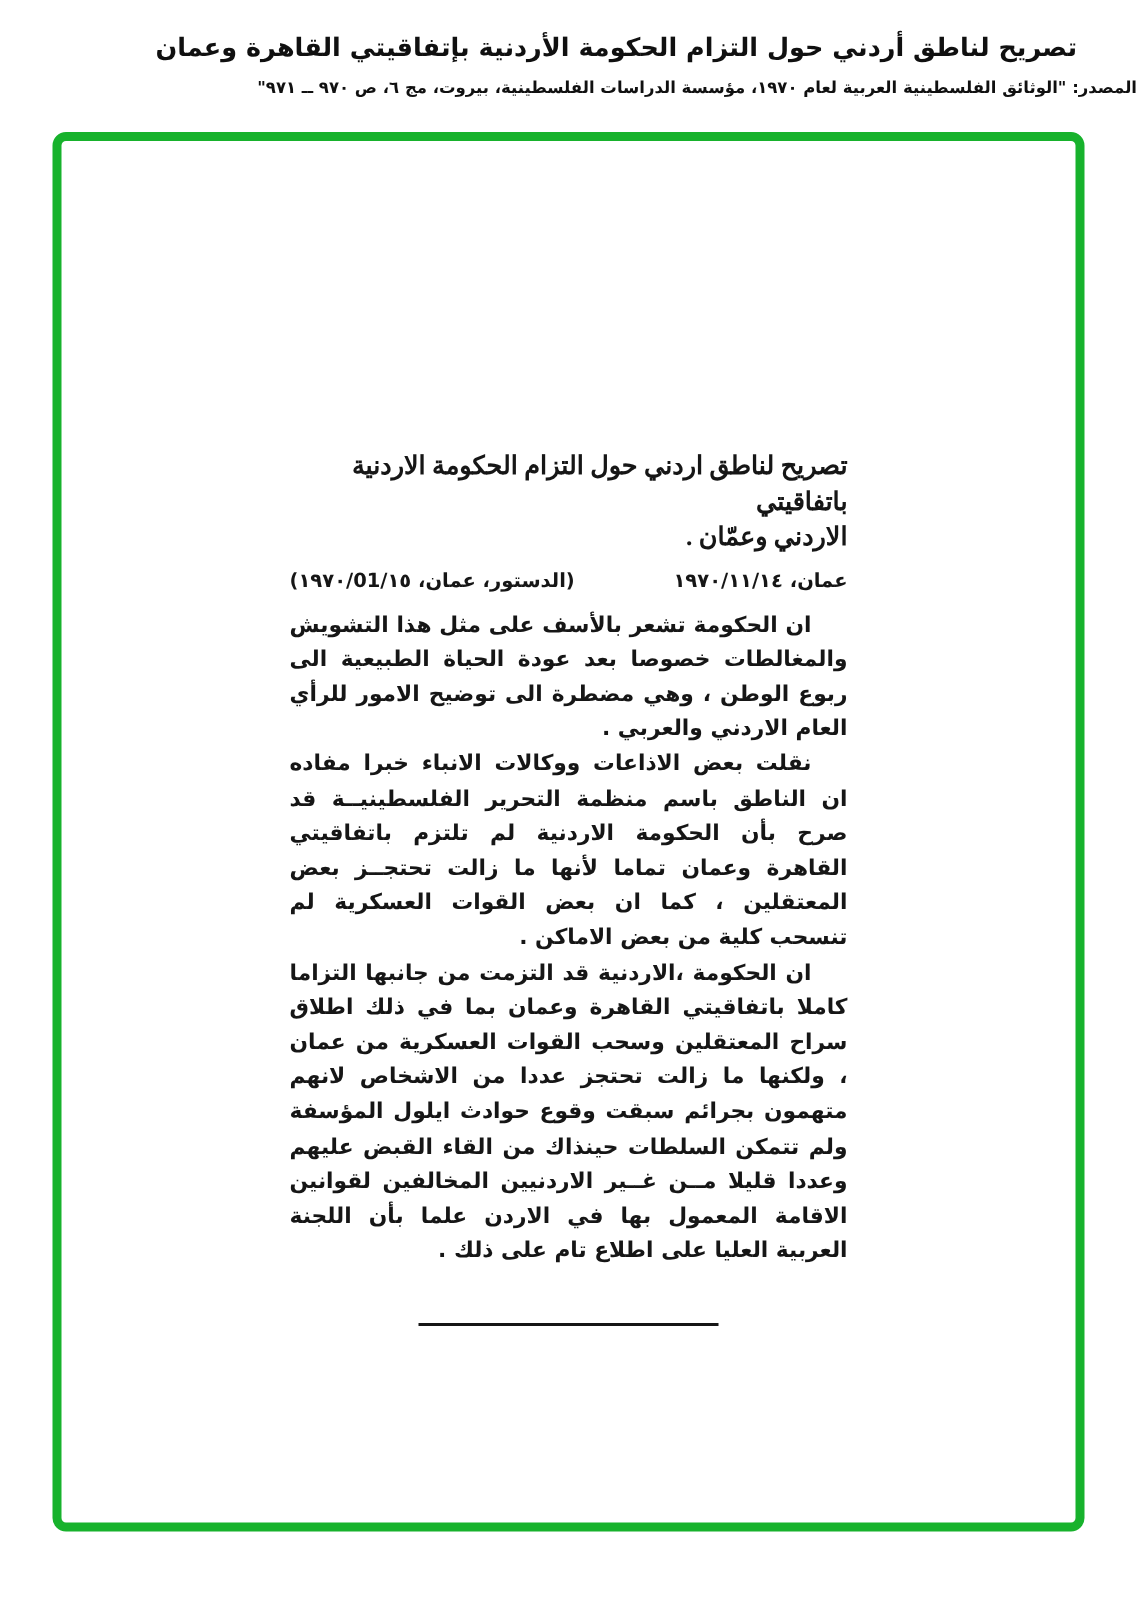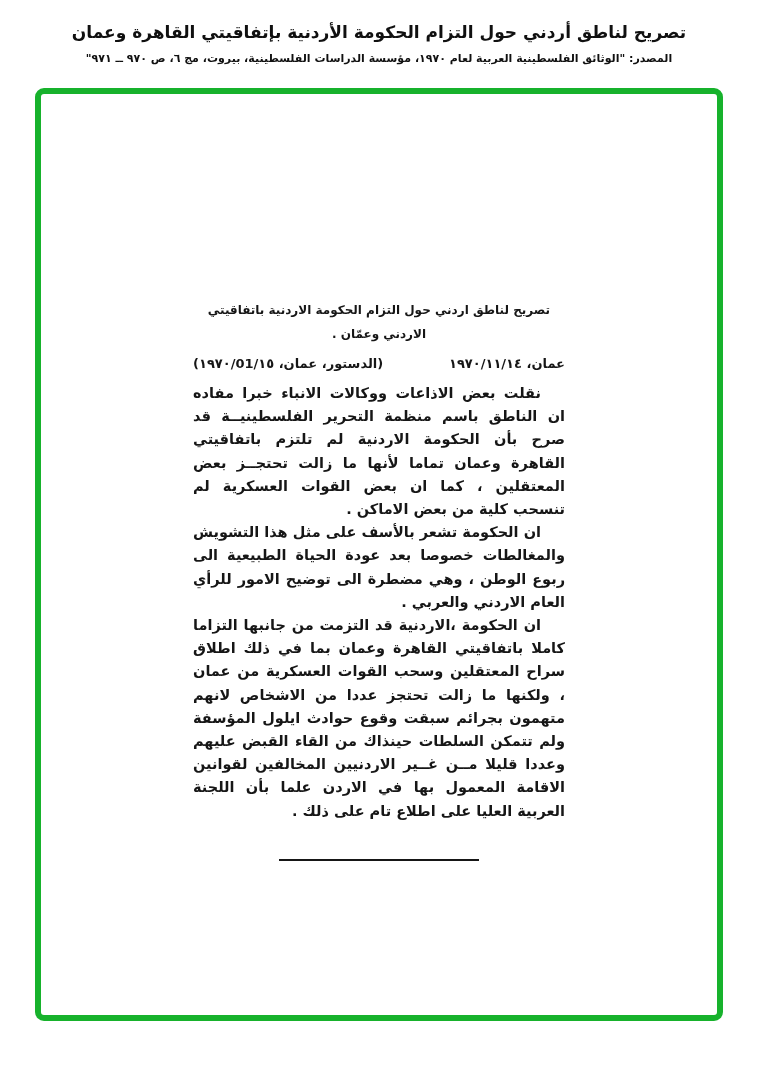--- a/index.html
+++ b/index.html
@@ -5,21 +5,21 @@
   * { box-sizing: border-box; }
   html, body {
     margin: 0; padding: 0;
     width: 758px; height: 1078px;
     background: #ffffff;
     font-family: "DejaVu Sans", sans-serif;
     overflow: hidden;
   }
   .top-header {
     padding-top: 21px;
-    text-align: center;
+    text-align: right;
     direction: rtl;
     color: #101010;
   }
   .top-title {
     font-size: 17px;
     font-weight: bold;
     line-height: 22px;
     padding: 0 40px;
   }
   .top-source {
@@ -42,24 +42,25 @@
   }
   .doc-content {
     direction: rtl;
     width: 372px;
     margin: 0 auto;
     padding-top: 205px;
     color: #161616;
     font-weight: bold;
   }
   .doc-title {
-    font-size: 12px;
+    font-size: 17px;
     line-height: 23.5px;
-    text-align: center;
+    text-align: right;
     margin: 0;
+    font-family: Liberation Serif, serif;
   }
   .dateline {
     display: flex;
     justify-content: space-between;
     align-items: baseline;
     font-size: 13px;
     margin-top: 10px;
   }
   .doc-body { margin-top: 11px; }
   .doc-body p {
@@ -93,22 +94,22 @@
         <span style="display:block">تصريح لناطق اردني حول التزام الحكومة الاردنية باتفاقيتي</span>
         <span style="display:block">الاردني وعمّان .</span>
       </h2>
 
       <div class="dateline">
         <span>عمان، ١٩٧٠/١١/١٤</span>
         <span>(الدستور، عمان، ١٩٧٠/01/١٥)</span>
       </div>
 
       <div class="doc-body">
+        <p>ان الحكومة تشعر بالأسف على مثل هذا التشويش والمغالطات خصوصا بعد عودة الحياة الطبيعية الى ربوع الوطن ، وهي مضطرة الى توضيح الامور للرأي العام الاردني والعربي .</p>
         <p>نقلت بعض الاذاعات ووكالات الانباء خبرا مفاده ان الناطق باسم منظمة التحرير الفلسطينيــة قد صرح بأن الحكومة الاردنية لم تلتزم باتفاقيتي القاهرة وعمان تماما لأنها ما زالت تحتجــز بعض المعتقلين ، كما ان بعض القوات العسكرية لم تنسحب كلية من بعض الاماكن .</p>
-        <p>ان الحكومة تشعر بالأسف على مثل هذا التشويش والمغالطات خصوصا بعد عودة الحياة الطبيعية الى ربوع الوطن ، وهي مضطرة الى توضيح الامور للرأي العام الاردني والعربي .</p>
         <p>ان الحكومة ،الاردنية قد التزمت من جانبها التزاما كاملا باتفاقيتي القاهرة وعمان بما في ذلك اطلاق سراح المعتقلين وسحب القوات العسكرية من عمان ، ولكنها ما زالت تحتجز عددا من الاشخاص لانهم متهمون بجرائم سبقت وقوع حوادث ايلول المؤسفة ولم تتمكن السلطات حينذاك من القاء القبض عليهم وعددا قليلا مــن غــير الاردنيين المخالفين لقوانين الاقامة المعمول بها في الاردن علما بأن اللجنة العربية العليا على اطلاع تام على ذلك .</p>
       </div>
 
       <hr class="end-divider">
 
     </div>
   </div>
 </div>
 
 </body></html>

